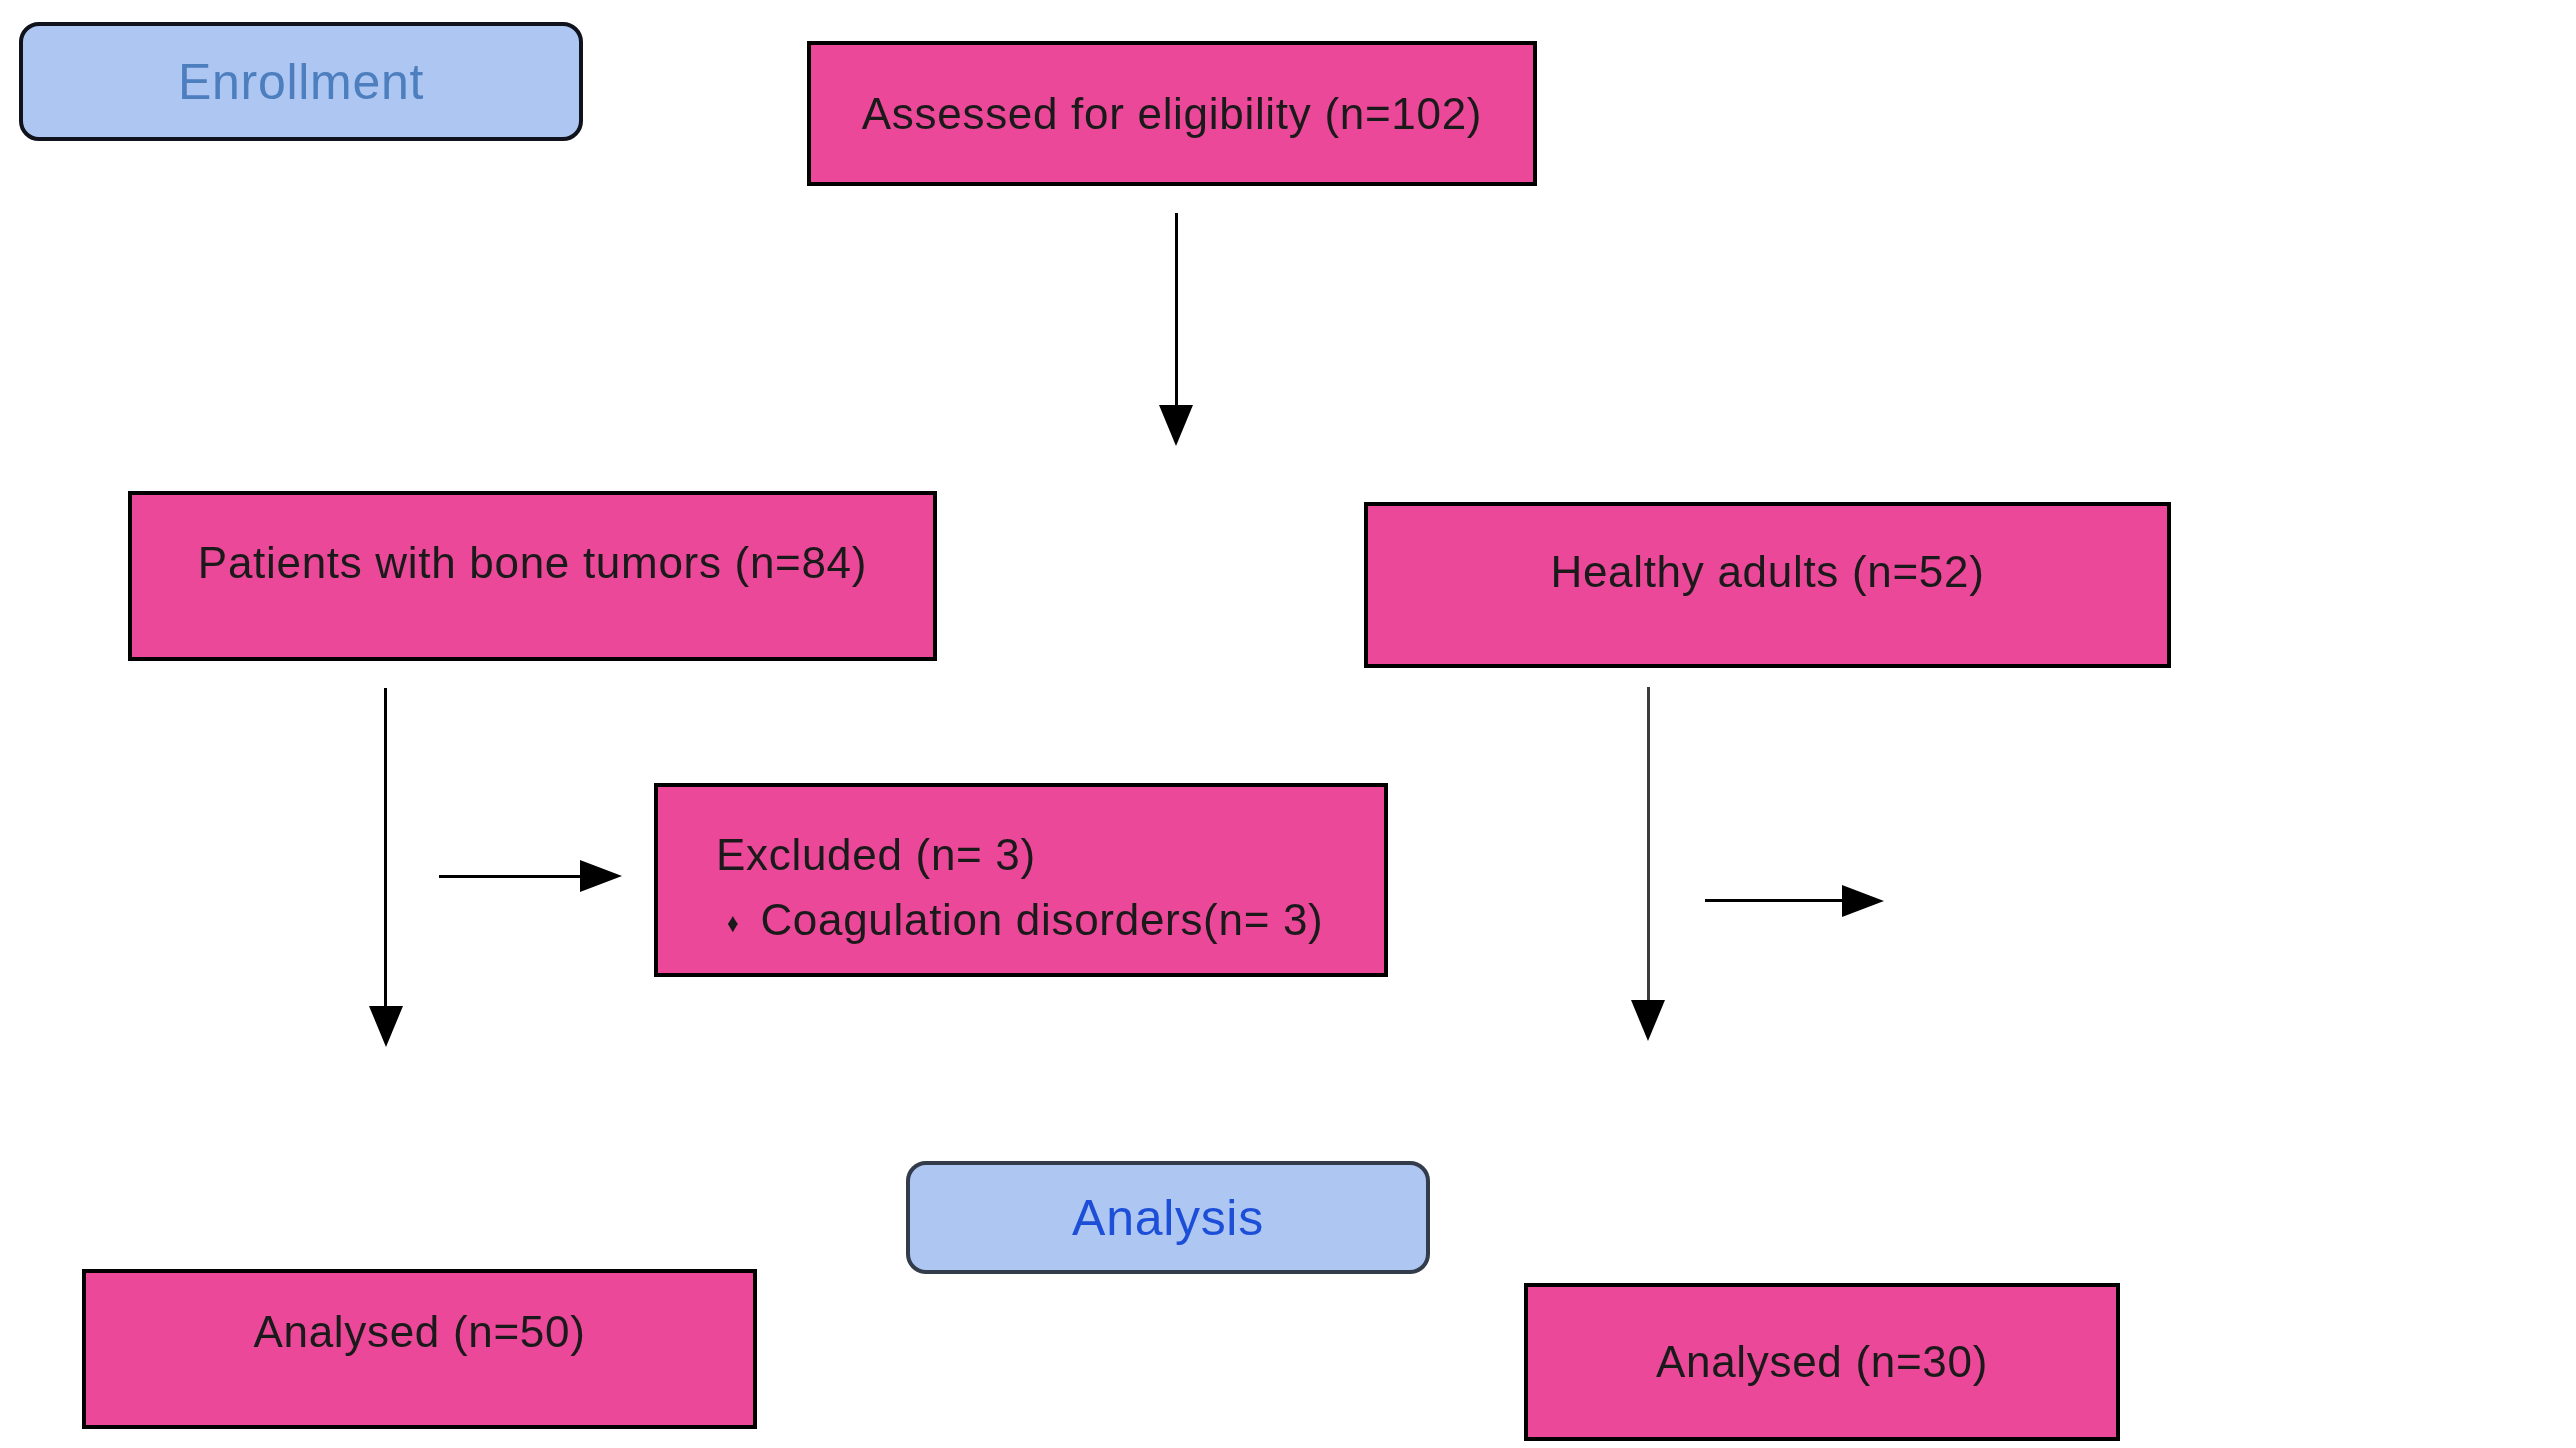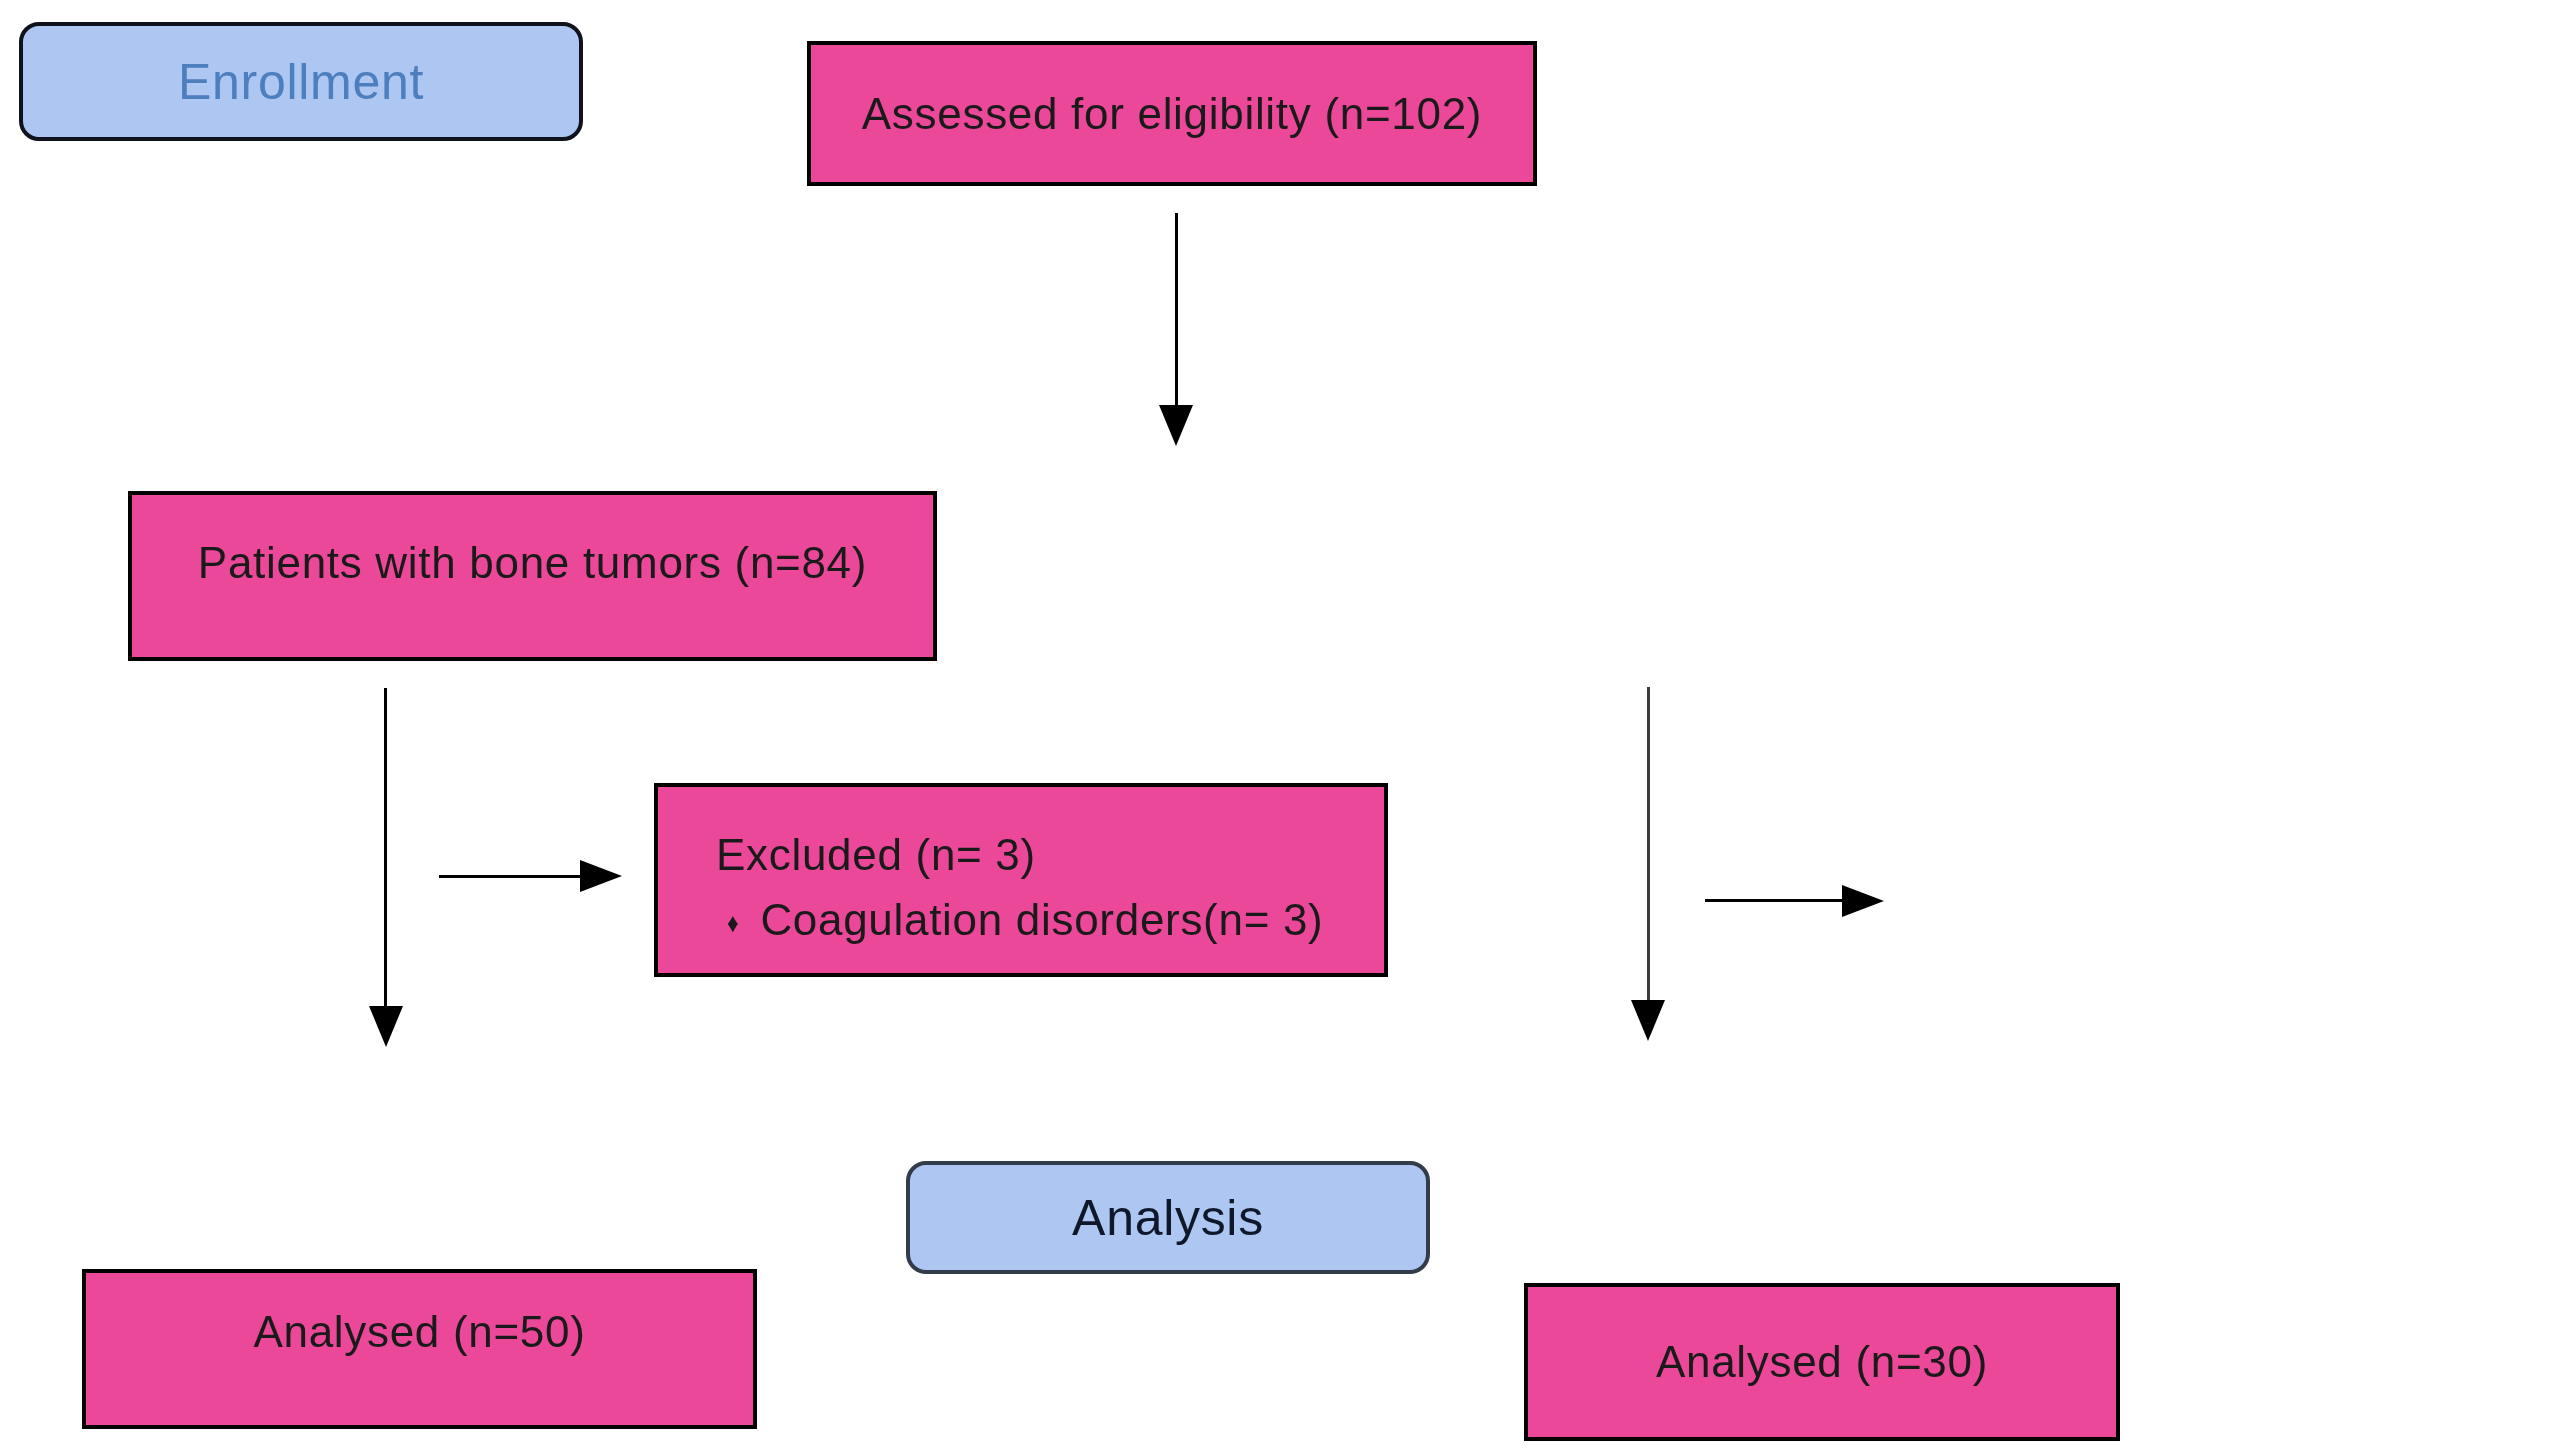--- a/index.html
+++ b/index.html
@@ -33,21 +33,21 @@
     border: 4.1px solid #10131c;
     border-radius: 20px;
     display: flex;
     align-items: center;
     justify-content: center;
     font-weight: normal;
     font-size: 50px;
     color: #4d7ebe;
     letter-spacing: 0.7px;
   }
-  .stage.analysis { border-color: #333c4a; color: #0f172a; }
+  .stage.analysis { border-color: #333c4a; color: #1d4ed8; }
   
   .vline { position: absolute; width: 3.4px; background: #000000; }
   .hline { position: absolute; height: 3.4px; background: #000000; }
   .head-down {
     position: absolute; width: 0; height: 0;
     border-left: 17.7px solid transparent;
     border-right: 17.7px solid transparent;
     border-top: 41px solid #000000;
   }
   .head-right {
@@ -82,20 +82,23 @@
     <span>Assessed for eligibility (n=102)</span>
   </div>
 
   <div class="vline" style="left:1175px; top:213px; height:195px;"></div>
   <div class="head-down" style="left:1159px; top:405px;"></div>
 
   <div class="box" style="left:128px; top:491px; width:809px; height:170px; padding-bottom:27px;">
     <span>Patients with bone tumors (n=84)</span>
   </div>
 
+  <div class="box" style="left:1364px; top:502px; width:807px; height:166px; padding-bottom:27px;">
+    <span>Healthy adults (n=52)</span>
+  </div>
 
   <div class="vline" style="left:384px; top:688px; height:321px;"></div>
   <div class="head-down" style="left:369px; top:1006px;"></div>
 
   <div class="hline" style="left:439px; top:875px; width:144px;"></div>
   <div class="head-right" style="left:580px; top:860px;"></div>
 
   <div class="box multiline excl-left-pad" style="left:654px; top:783px; width:734px; height:194px;">
     <div>Excluded (n= 3)</div>
     <div class="indent2">

